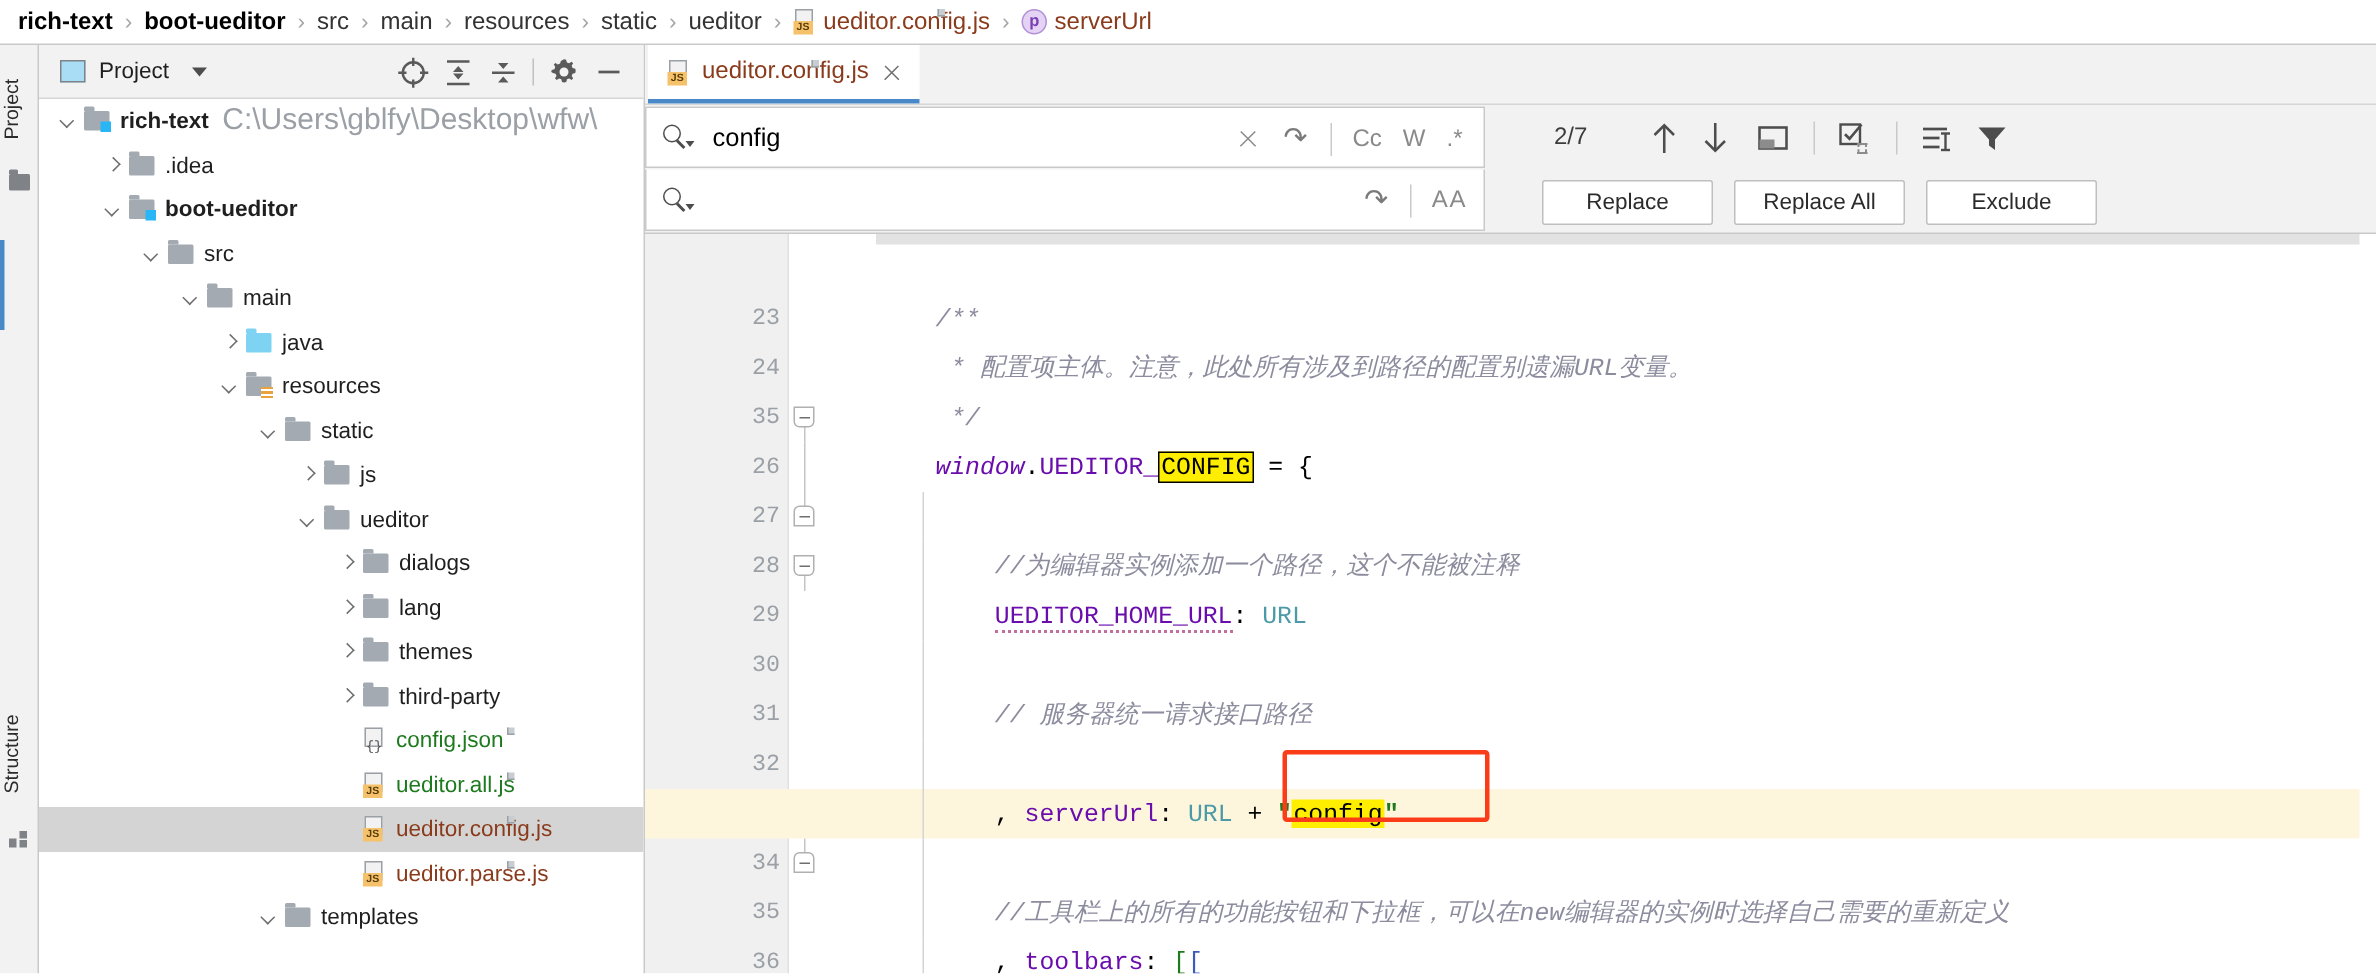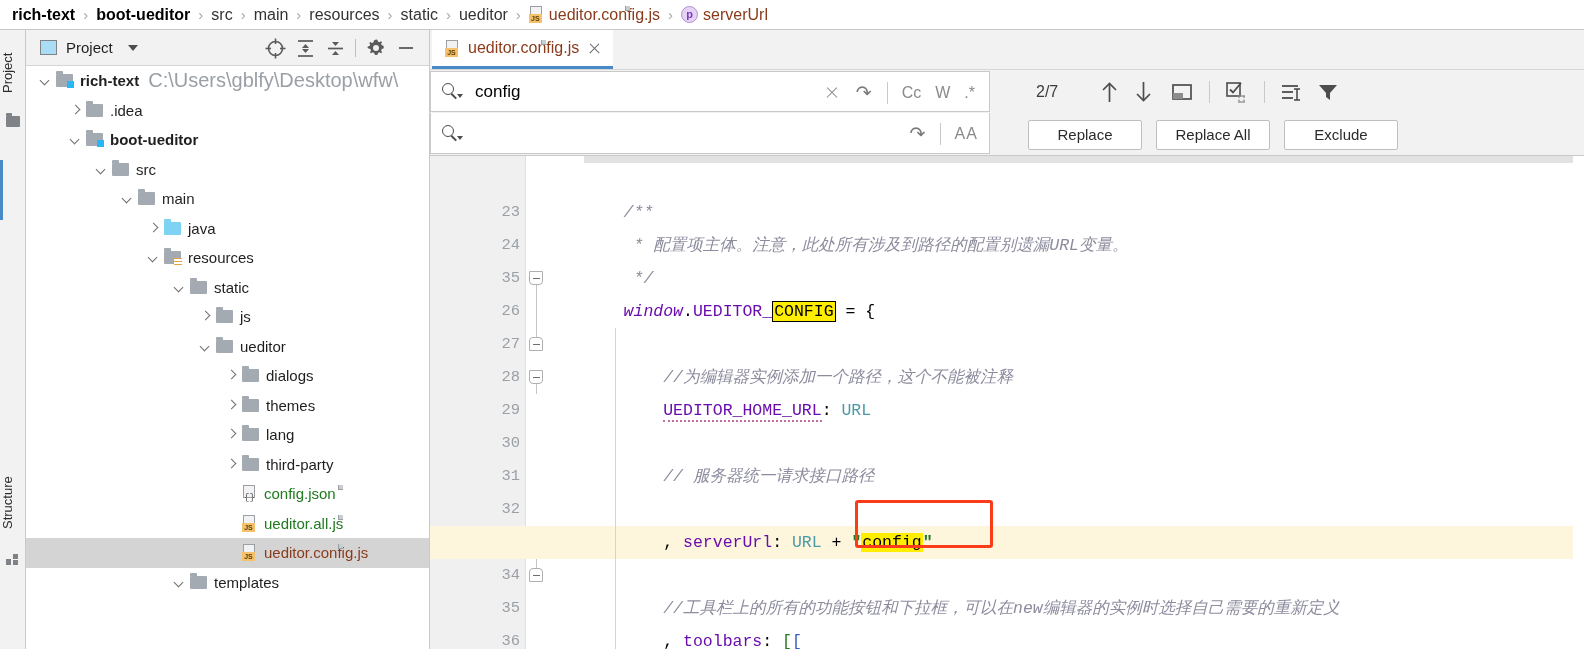--- a/index.html
+++ b/index.html
@@ -462,27 +462,27 @@
 
       <div class="trow" style="padding-left:200px;">
         <span class="arrow"></span>
         <span class="folder"></span>
         <span class="tlabel">dialogs</span>
       </div>
 
       <div class="trow" style="padding-left:200px;">
         <span class="arrow"></span>
         <span class="folder"></span>
-        <span class="tlabel">themes</span>
+        <span class="tlabel">lang</span>
       </div>
 
       <div class="trow" style="padding-left:200px;">
         <span class="arrow"></span>
         <span class="folder"></span>
-        <span class="tlabel">lang</span>
+        <span class="tlabel">themes</span>
       </div>
 
       <div class="trow" style="padding-left:200px;">
         <span class="arrow"></span>
         <span class="folder"></span>
         <span class="tlabel">third-party</span>
       </div>
 
       <div class="trow" style="padding-left:216px;">
         <span class="icon-json" style="margin-right:7px;">
@@ -504,20 +504,28 @@
 
       <div class="trow sel" style="padding-left:216px;">
         <span class="icon-js" style="margin-right:7px;">
             <span class="pg"></span>
             <span class="fold"></span>
             <span class="badge">JS</span>
           </span>
         <span class="tlabel brown">ueditor.config.js</span>
       </div>
 
+      <div class="trow" style="padding-left:216px;">
+        <span class="icon-js" style="margin-right:7px;">
+            <span class="pg"></span>
+            <span class="fold"></span>
+            <span class="badge">JS</span>
+          </span>
+        <span class="tlabel brown">ueditor.parse.js</span>
+      </div>
 
       <div class="trow" style="padding-left:148px;">
         <span class="arrow open"></span>
         <span class="folder"></span>
         <span class="tlabel">templates</span>
       </div>
 
     </div>
   </div>
 

